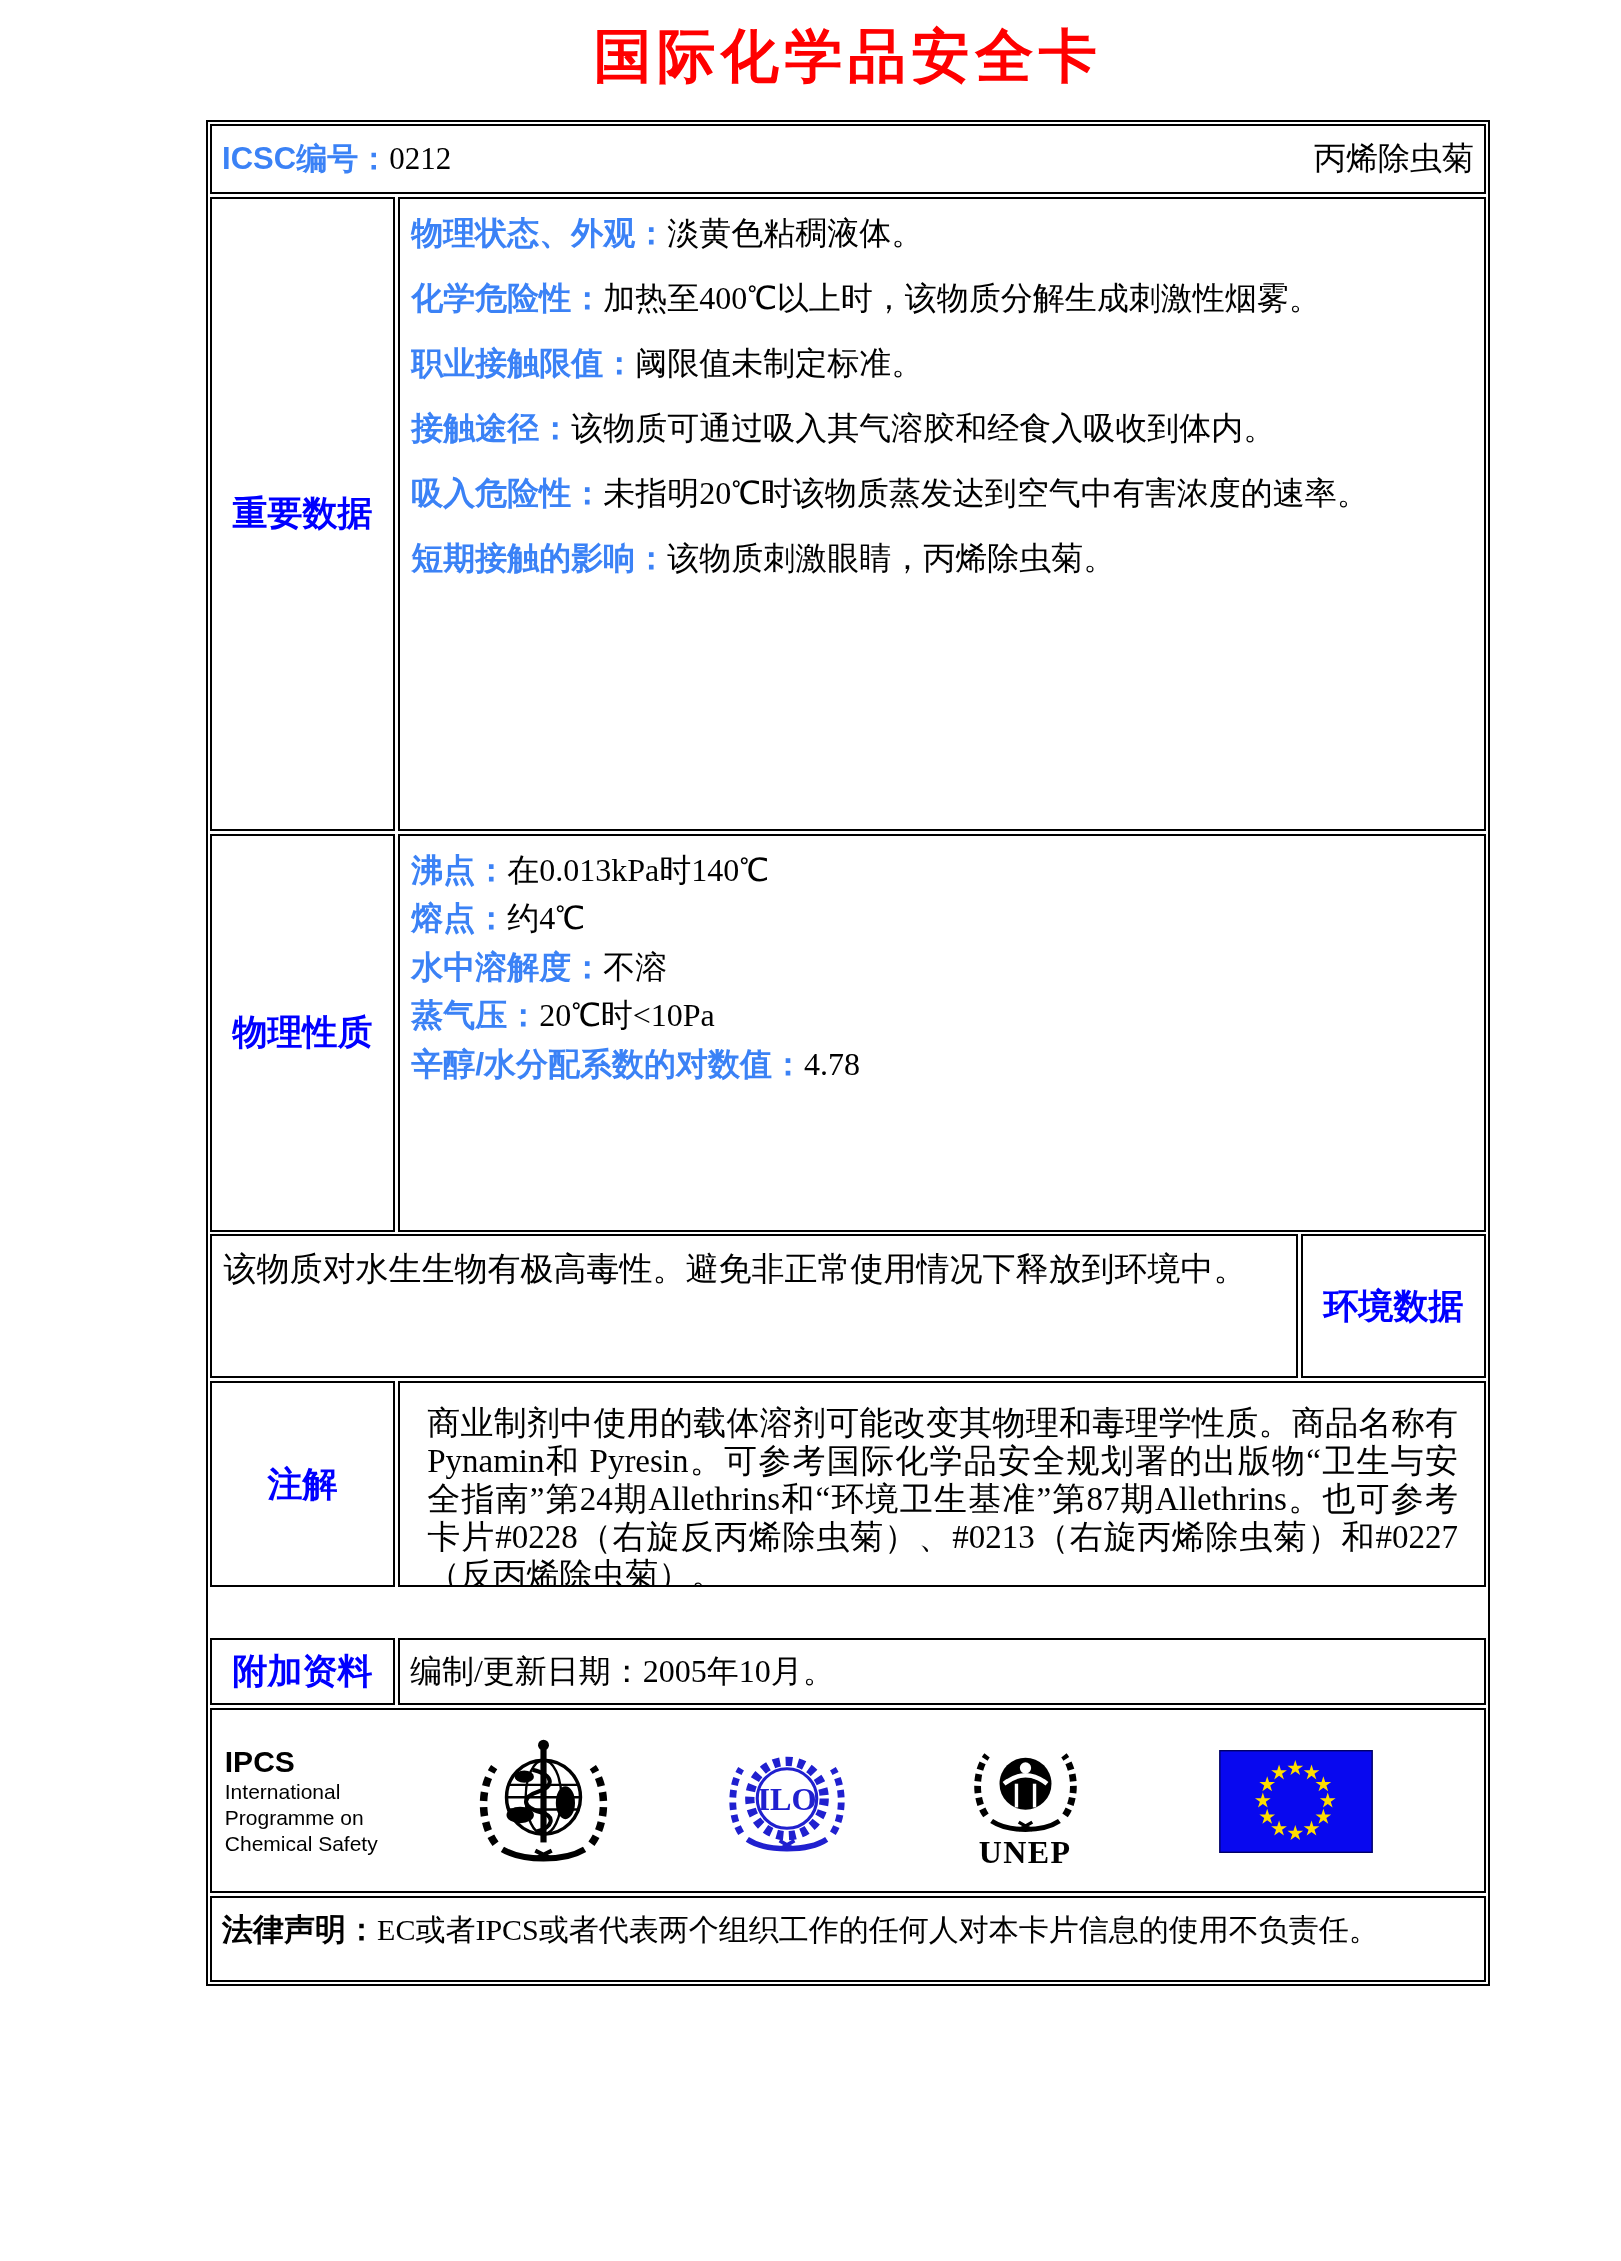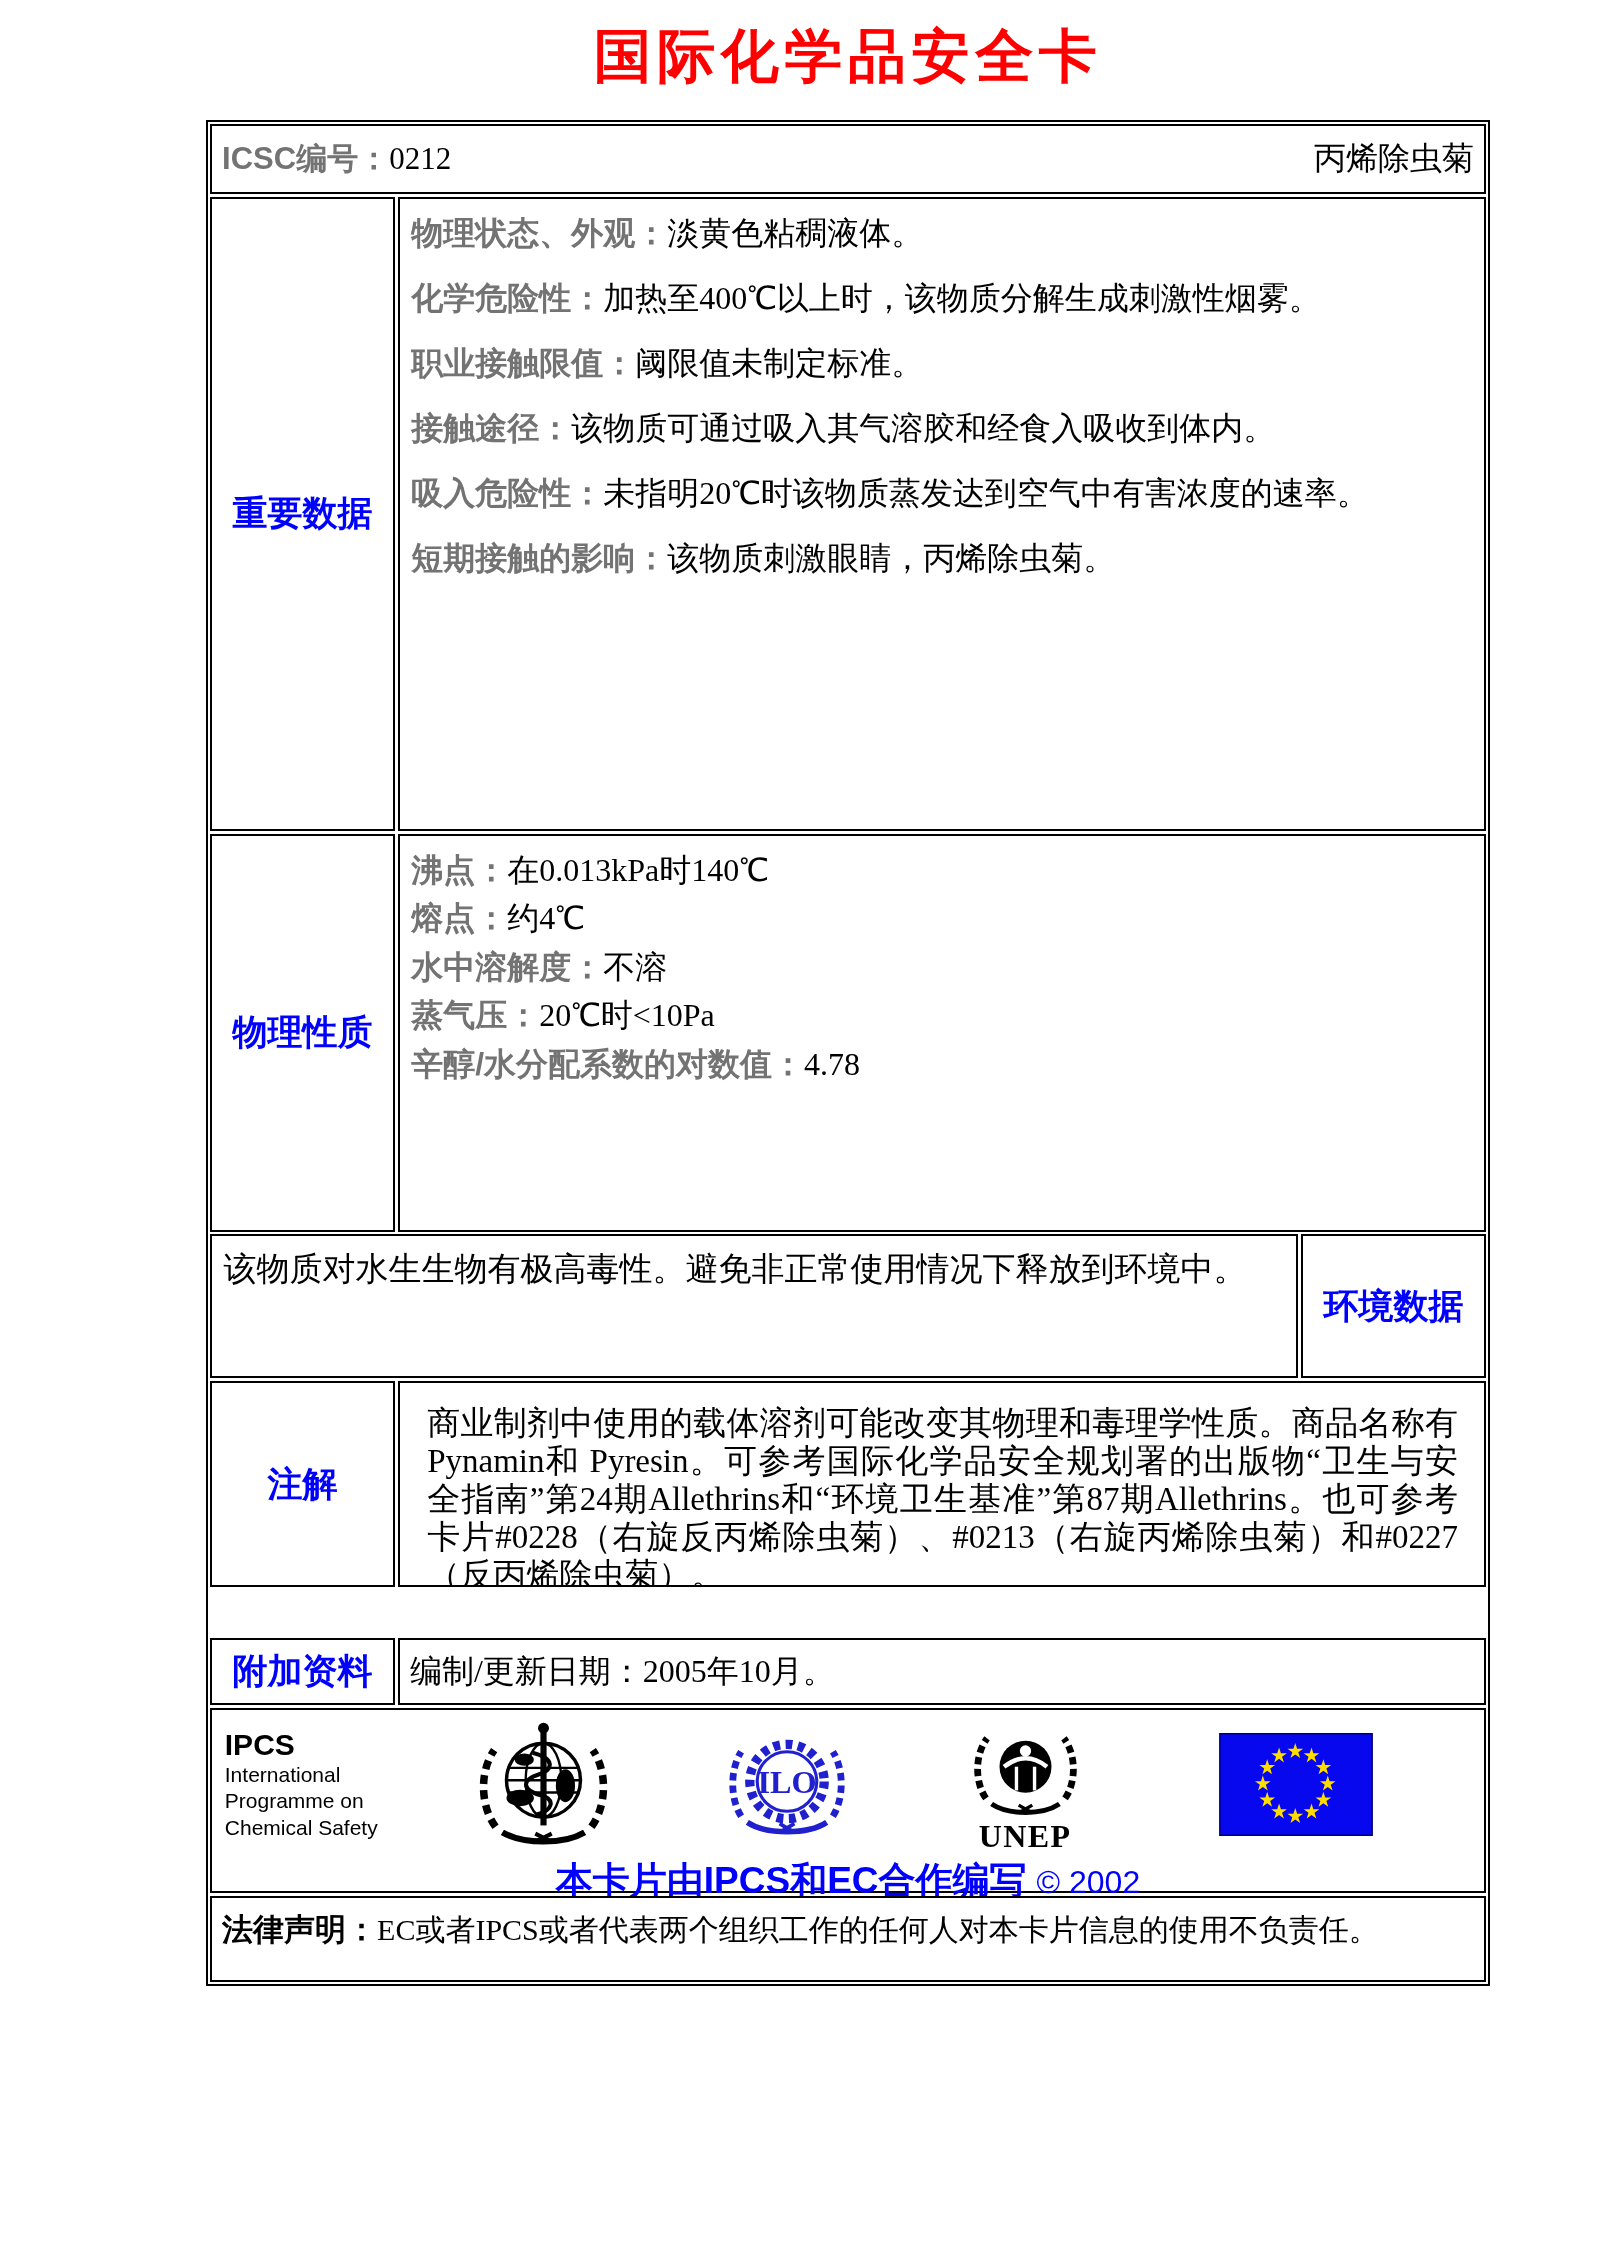--- a/index.html
+++ b/index.html
@@ -10,21 +10,21 @@
          font-family:"Liberation Serif",serif;}
 
   .card{position:absolute;left:206px;top:120px;width:1284px;box-sizing:border-box;
         border:2.8px solid #000;padding:2.1px;display:flex;flex-direction:column;gap:2.8px;background:#fff;}
   .row{display:flex;gap:2.8px;}
   .cell{border:2.8px solid #000;box-sizing:border-box;background:#fff;}
   .full{flex:1;}
 
   .header-cell{height:70px;display:flex;align-items:center;justify-content:space-between;
                padding:0 10px;font-size:31px;}
-  .blab{color:#737373;font-family:"Liberation Sans",sans-serif;font-weight:bold;}
+  .blab{color:#3b82f6;font-family:"Liberation Sans",sans-serif;font-weight:bold;}
   .chem-name{font-size:32px;}
 
   .label-cell{width:185px;flex:0 0 auto;display:flex;align-items:center;justify-content:center;text-align:right;}
   .section-label{color:#0000FF;font-family:"Liberation Sans",sans-serif;font-weight:bold;font-size:35px;}
   .content-cell{flex:1;padding:14px 10px 5.6px 11.3px;overflow:hidden;}
 
   .r-important{height:634px;}
   .r-physical{height:398px;}
   .r-env{height:144px;}
   .r-notes{height:206px;}
@@ -205,23 +205,20 @@
             <use href="#star" x="95" y="105" width="26" height="26"></use>
             <use href="#star" x="72" y="98.8" width="26" height="26"></use>
             <use href="#star" x="55.2" y="82" width="26" height="26"></use>
             <use href="#star" x="49" y="59" width="26" height="26"></use>
             <use href="#star" x="55.2" y="36" width="26" height="26"></use>
             <use href="#star" x="72" y="19.2" width="26" height="26"></use>
           </g>
         </svg>
 
       </div>
-      <div class="credit">
-        <span class="credit-main">本卡片由IPCS和EC合作编写</span><span class="credit-year">© 2002</span>
-      </div>
     </div>
   </div>
 
   <div class="row r-legal">
     <div class="cell full legal-cell">
       <span class="legal-label">法律声明：</span><span>EC或者IPCS或者代表两个组织工作的任何人对本卡片信息的使用不负责任。</span>
     </div>
   </div>
 
 </div>

